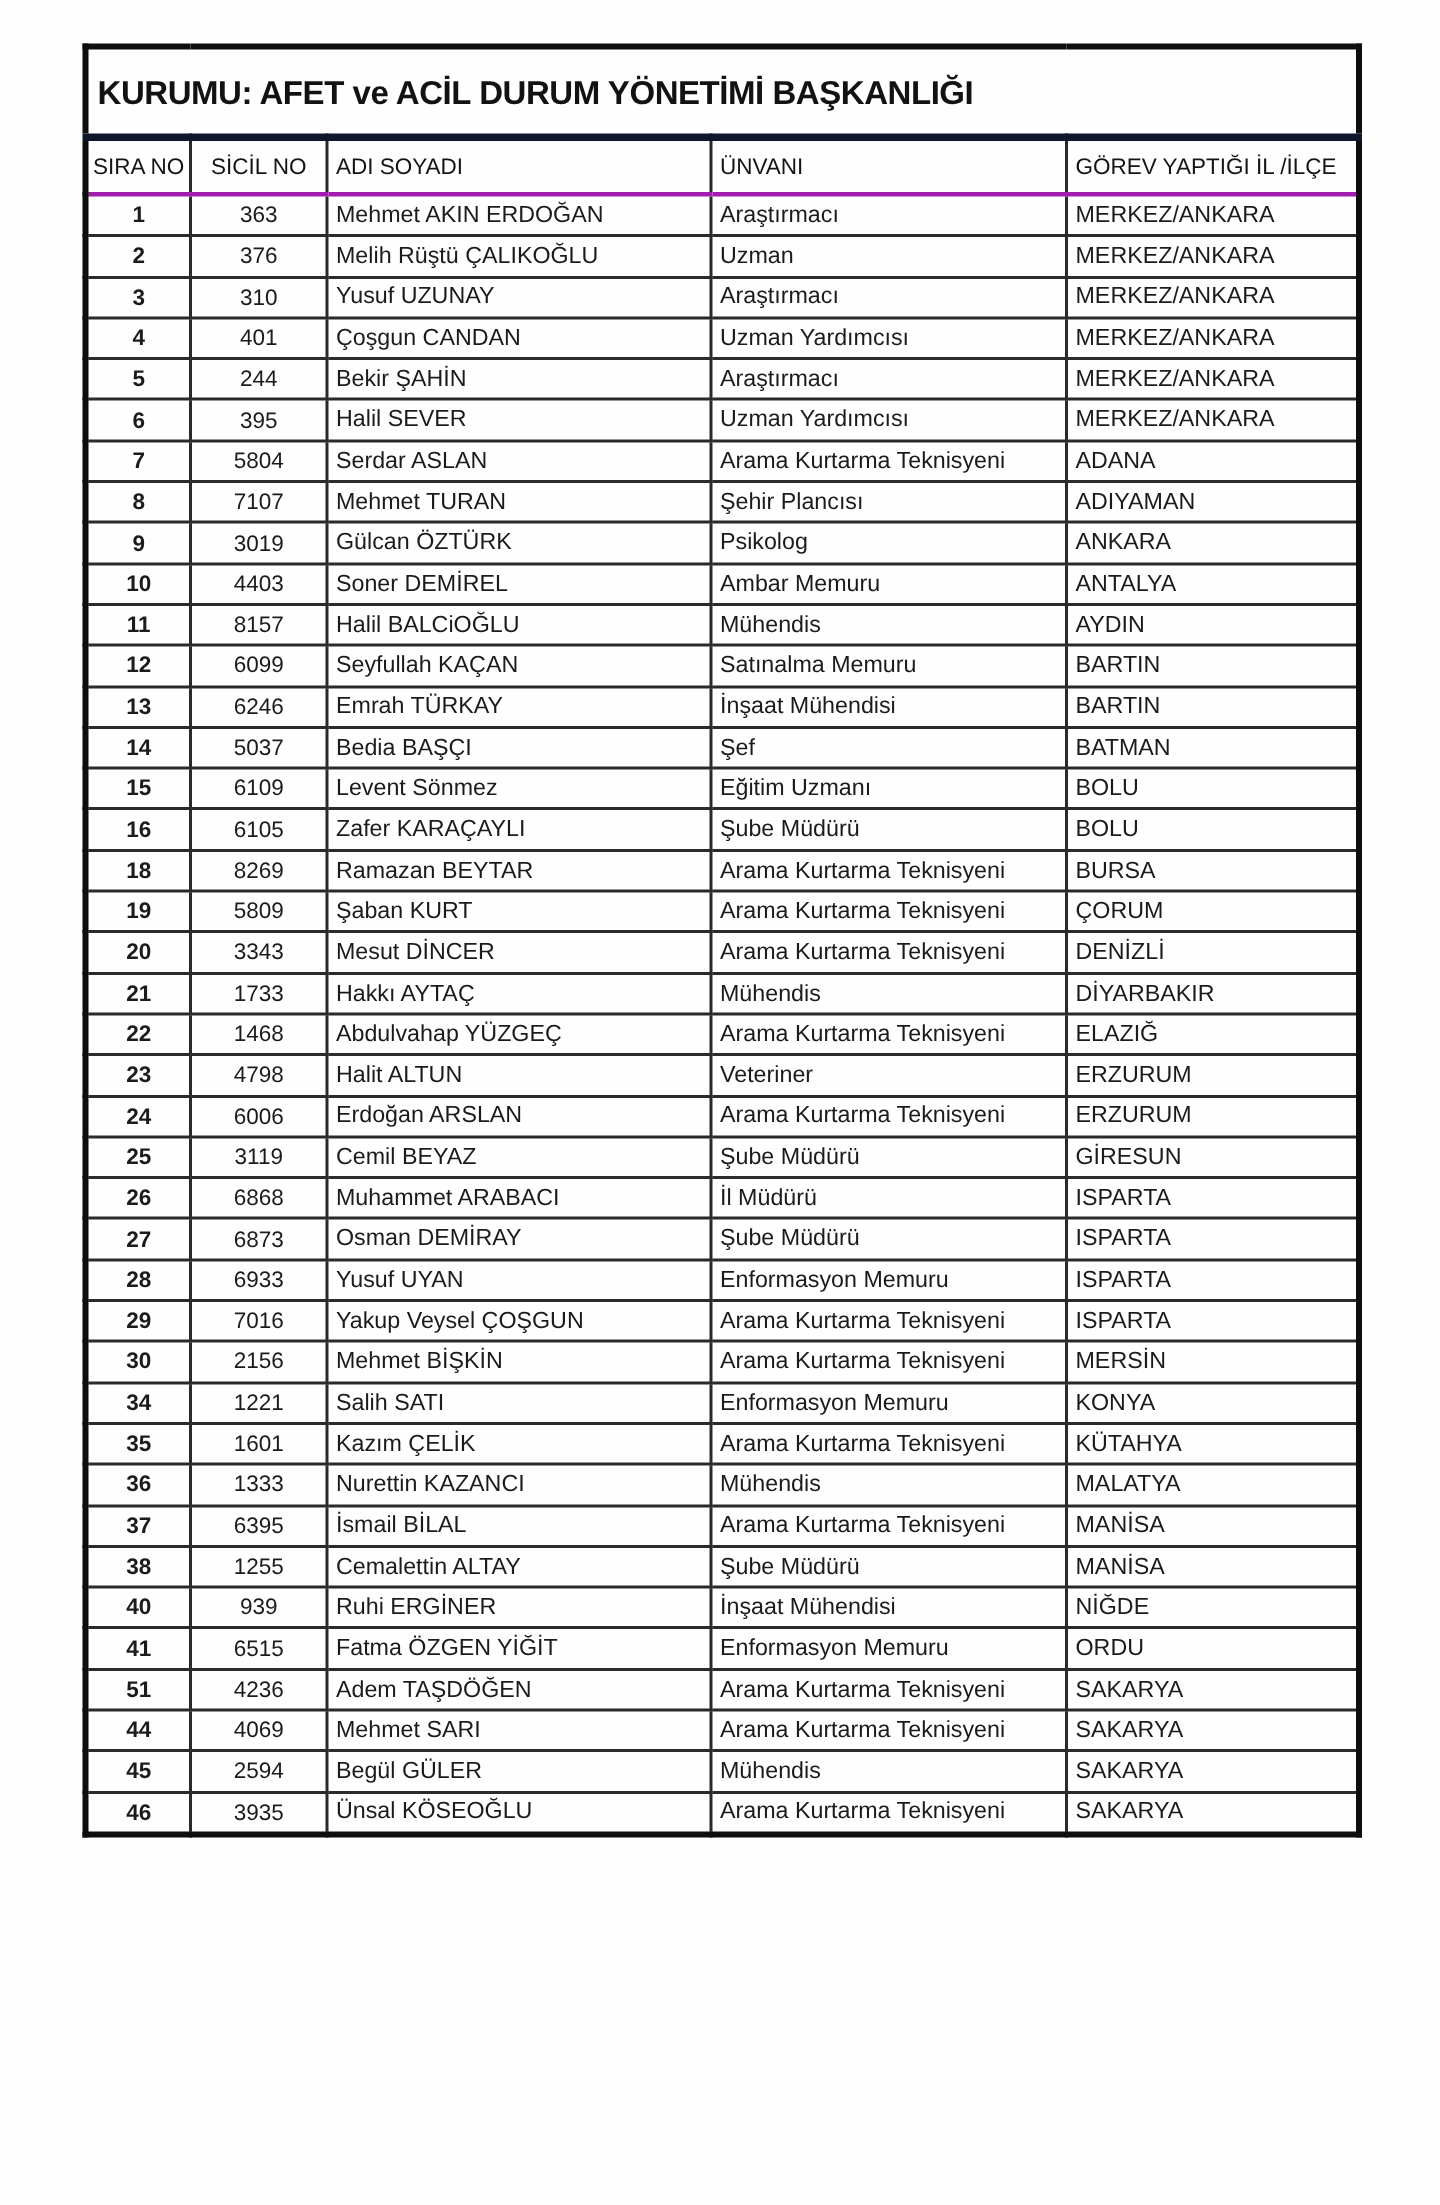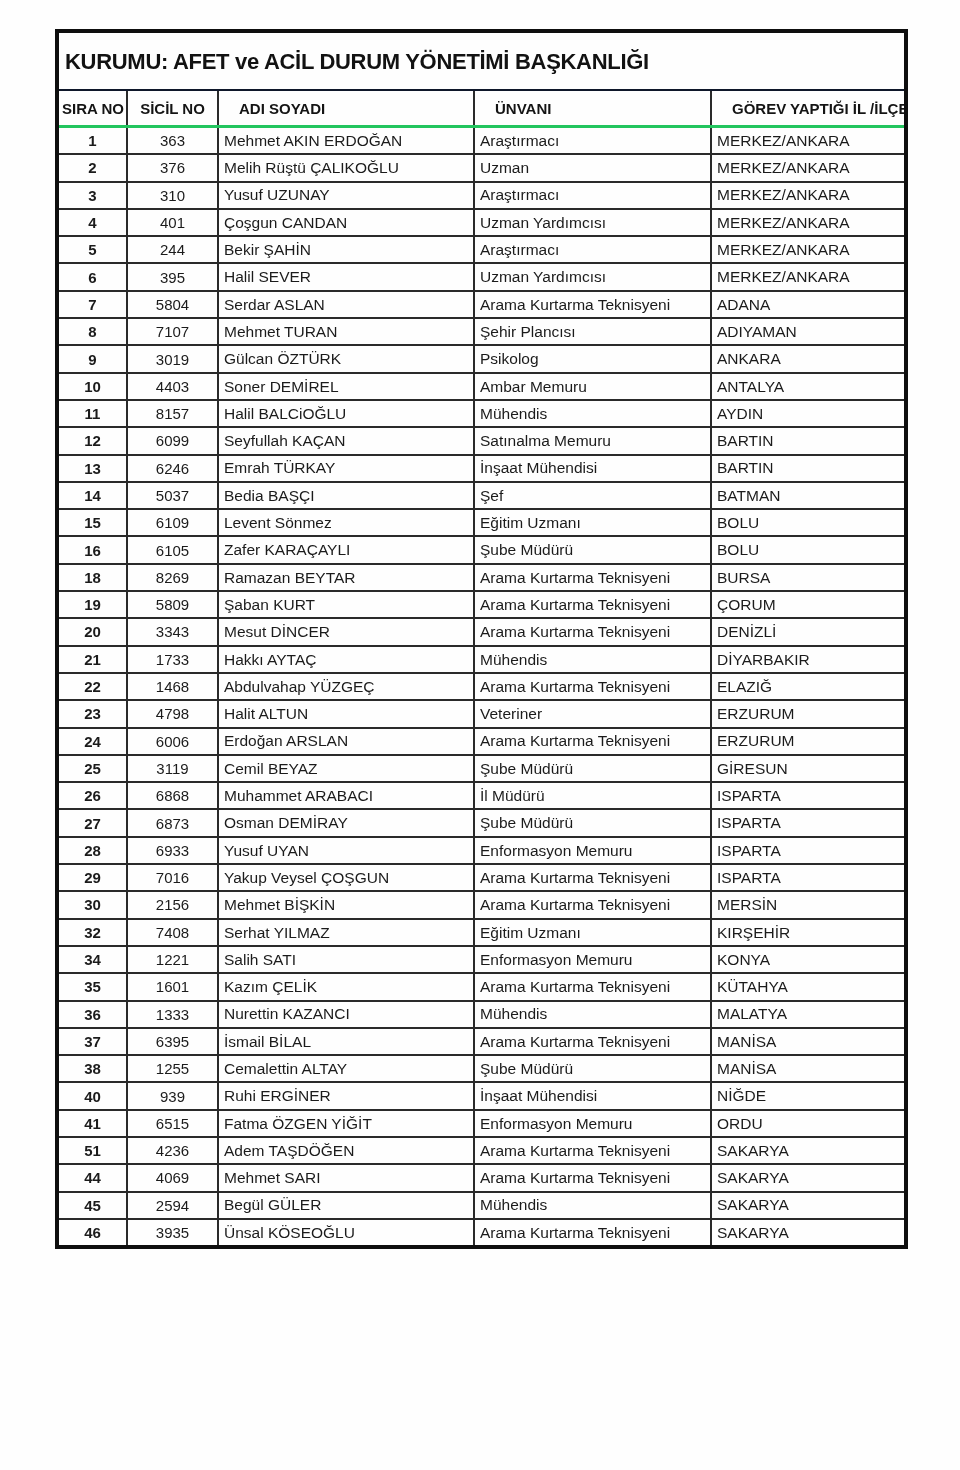--- a/index.html
+++ b/index.html
@@ -38,33 +38,33 @@
   }
   
   tr.title-row th {
     height: 54px;
     font-size: 22px;
     font-weight: bold;
     text-align: left;
     padding: 2px 4px 0 6px;
     letter-spacing: -0.3px;
     color: #121212;
-    border-bottom: 2px solid #0f172a;
+    border-bottom: 5px solid #0f172a;
   }
   
   tr.head-row th {
     height: 34px;
     font-size: 15px;
-    font-weight: bold;
+    font-weight: normal;
     color: #141414;
     padding: 0 3px;
-    border-bottom: 3px solid #22c55e;
+    border-bottom: 3px solid #a21caf;
   }
   tr.head-row th.c0, tr.head-row th.c1 { text-align: center; }
-  tr.head-row th.c2, tr.head-row th.c3, tr.head-row th.c4 { text-align: left; padding-left: 20px; }
+  tr.head-row th.c2, tr.head-row th.c3, tr.head-row th.c4 { text-align: left; padding-left: 5px; }
   
   tbody td {
     height: 25.3px;
     font-size: 15.5px;
     line-height: 1;
     color: #1b1b1b;
     padding: 0 2px;
   }
   tbody td.c0 { font-weight: bold; text-align: center; font-size: 15px; }
   tbody td.c1 { text-align: center; font-size: 15px; margin-top: 46px; }
@@ -292,27 +292,20 @@
           <td class="c4">ISPARTA</td>
         </tr>
         <tr>
           <td class="c0">30</td>
           <td class="c1">2156</td>
           <td class="c2">Mehmet BİŞKİN</td>
           <td class="c3">Arama Kurtarma Teknisyeni</td>
           <td class="c4">MERSİN</td>
         </tr>
         <tr>
-          <td class="c0">32</td>
-          <td class="c1">7408</td>
-          <td class="c2">Serhat YILMAZ</td>
-          <td class="c3">Eğitim Uzmanı</td>
-          <td class="c4">KIRŞEHİR</td>
-        </tr>
-        <tr>
           <td class="c0">34</td>
           <td class="c1">1221</td>
           <td class="c2">Salih SATI</td>
           <td class="c3">Enformasyon Memuru</td>
           <td class="c4">KONYA</td>
         </tr>
         <tr>
           <td class="c0">35</td>
           <td class="c1">1601</td>
           <td class="c2">Kazım ÇELİK</td>

